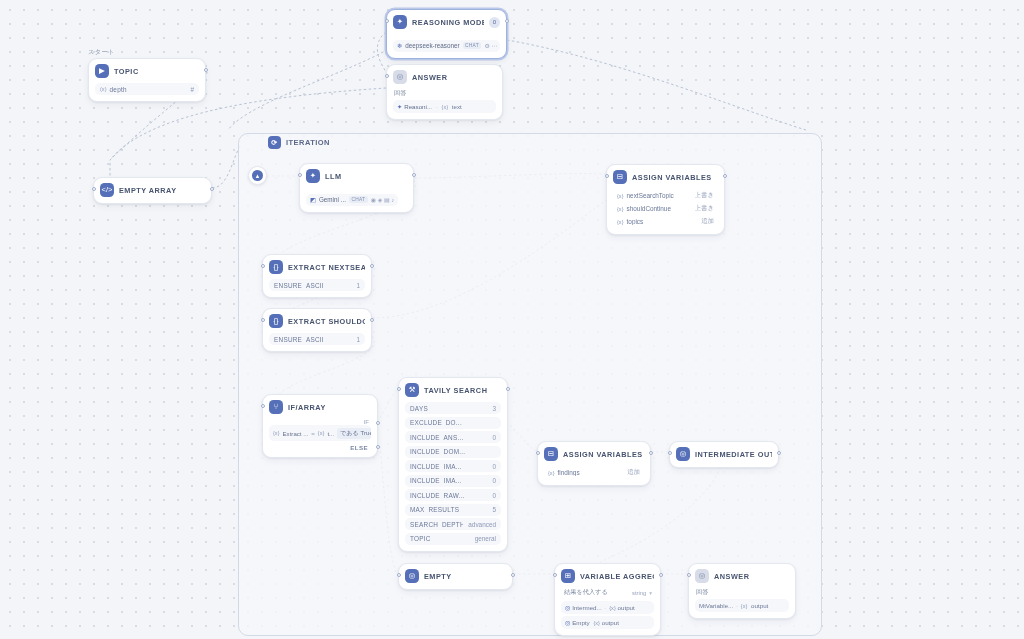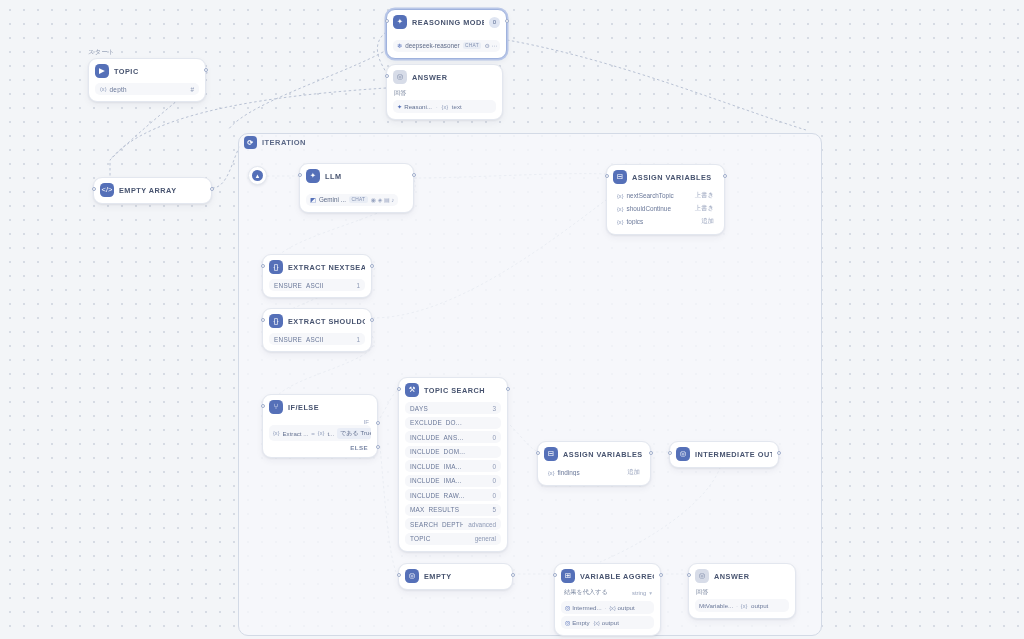--- a/index.html
+++ b/index.html
@@ -24,20 +24,21 @@
     position: absolute;
     border: 1px solid #d3dae6;
     border-radius: 10px;
     background: rgba(246,248,251,0.80);
   }
   .group-hdr {
     position: absolute;
     display: flex; align-items: center; gap: 5px;
     font-size: 7.5px; font-weight: bold; letter-spacing: .45px;
     color: #5b6887;
+    margin-left: 24px;
   }
   .group-hdr .gicon {
     width: 13px; height: 13px; border-radius: 4px;
     background: #5570b8; color:#fff;
     display:flex; align-items:center; justify-content:center;
     font-size: 7px;
   }
 
   
   .node {
@@ -354,21 +355,21 @@
         <span class="v">1</span>
       </div>
     </div>
     <span class="port l hdr"></span>
     <span class="port r hdr"></span>
   </div>
 
   <div class="node" style="left:262px; top:394px; width:116px;">
     <div class="node-hdr">
       <span class="n-icon" style="background:#5570b8;">⑂</span>
-      <span class="n-title">IF/ELSE</span>
+      <span class="n-title">IF/ARRAY</span>
     </div>
     <div class="n-body">
       <div class="ifelse-topright">IF</div>
       <div class="cond-row">
         <span class="varsym">{x}</span>
         <span>Extract ...</span>
         <span class="cond-op">=</span>
         <span class="varsym">{x}</span>
         <span>t...</span>
         <span class="true-pill">である True</span>
@@ -376,21 +377,21 @@
       <div class="else-row">ELSE</div>
     </div>
     <span class="port l hdr"></span>
     <span class="port r" style="top:28px;"></span>
     <span class="port r" style="top:52px;"></span>
   </div>
 
   <div class="node" style="left:398px; top:377px; width:110px;">
     <div class="node-hdr">
       <span class="n-icon" style="background:#5570b8;">⚒</span>
-      <span class="n-title">TOPIC SEARCH</span>
+      <span class="n-title">TAVILY SEARCH</span>
     </div>
     <div class="n-body">
       <div class="field">
           <span class="k">DAYS</span>
           <span class="v">3</span>
         </div>
       <div class="field">
           <span class="k">EXCLUDE_DO...</span>
           <span class="v"></span>
         </div>

